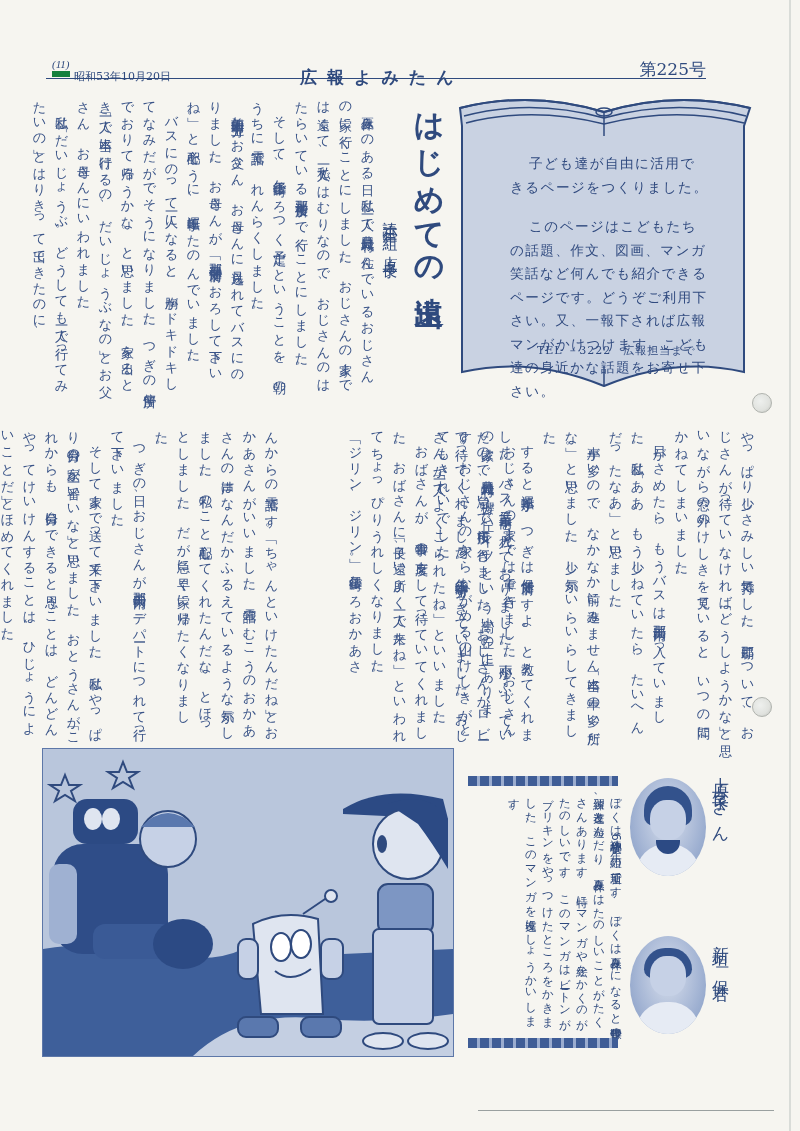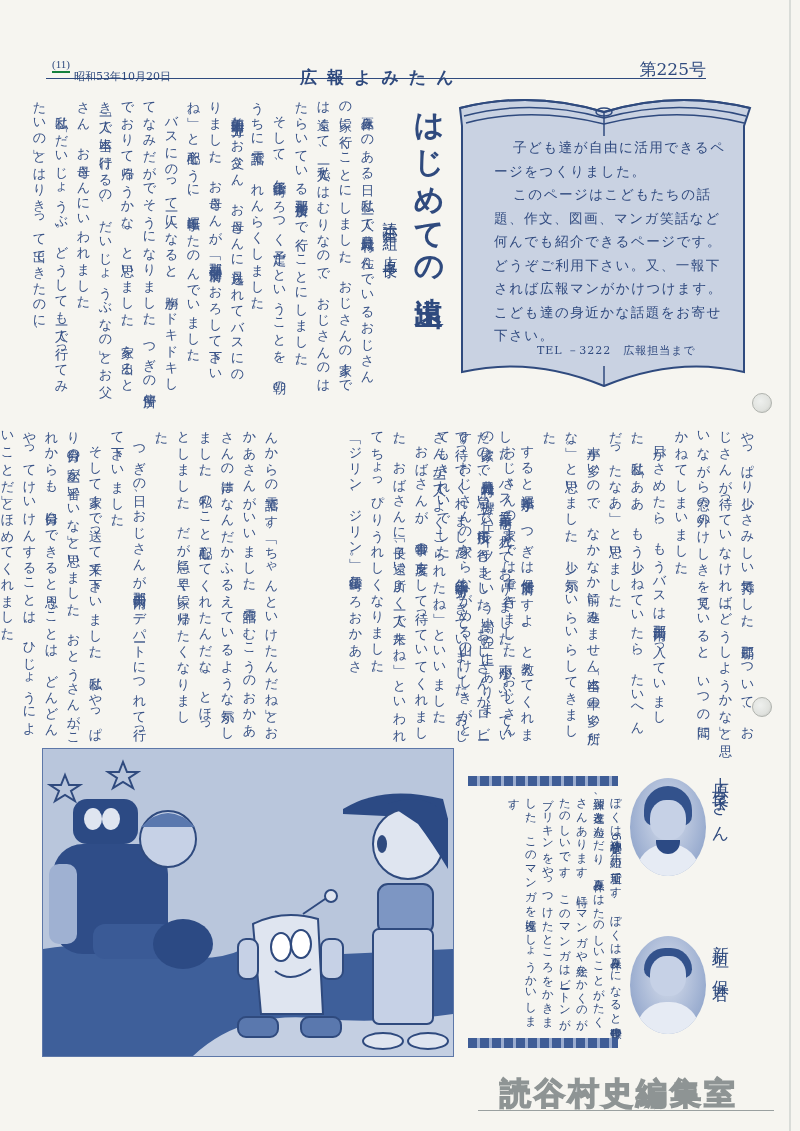--- a/index.html
+++ b/index.html
@@ -24,21 +24,21 @@
       border: 1px solid #b0b3ae;
     }
     
     .header {
       position: absolute; left: 46px; top: 54px; width: 660px; height: 24px;
       border-bottom: 1.5px solid #2f4a7e;
     }
     .header .page-no {
       position: absolute; left: 6px; top: 4px; font-size: 11px;
       font-family: "Liberation Serif", serif; color: #2f4a7e;
-      border-bottom: 2px solid #15803d; padding-bottom: 1px;
+      border-bottom: 6px solid #15803d; padding-bottom: 1px; font-style: italic;
     }
     .header .date {
       position: absolute; left: 28px; top: 4px; font-size: 11px; color: #2f4a7e; margin-top: 11px;
     }
     .header .title {
       position: absolute; left: 254px; top: 0px; font-size: 17px;
       letter-spacing: 10px; color: #2f4a7e; font-weight: bold; margin-top: 12px;
     }
     .header .issue {
       position: absolute; right: 0px; top: 4px; font-size: 17px; color: #2f4a7e;
@@ -66,21 +66,21 @@
     
     .book {
       position: absolute; left: 452px; top: 86px; width: 306px; height: 312px;
     }
     .book svg { position: absolute; left: 0; top: 0; }
     .book-text {
       position: absolute; left: 42px; top: 50px; width: 232px;
       font-size: 13.6px; line-height: 23.5px; letter-spacing: 1.4px;
       color: #304a7f;
     }
-    .book-text p { margin: 0; text-indent: 1.4em; }
+    .book-text p { margin: 16px; text-indent: 1.4em; }
     .book-tel {
       position: absolute; left: 85px; top: 257px; font-size: 11px; letter-spacing: 1px; color: #304a7f;
     }
     
     .comic {
       position: absolute; left: 42px; top: 748px; width: 410px; height: 307px;
       background: #b9c6dc; border: 1px solid #5d77a8; overflow: hidden;
     }
     
     .profile {
@@ -243,16 +243,15 @@
     <div class="name-vertical" style="left:246px; top:4px;">上原良子さん</div>
 
     <div class="photo" style="left:166px; top:176px;">
       <div class="body"></div>
         <div class="hair" style="top:12px; height:30px;"></div>
         <div class="face" style="top:20px;"></div>
     </div>
     <div class="name-vertical" style="left:246px; top:172px;">新垣　保君</div>
   </div>
 
-  <div class="watermark">読谷村史編集室</div>
   <div class="watermark-line"></div>
 
 </div>
 
 </body></html>

